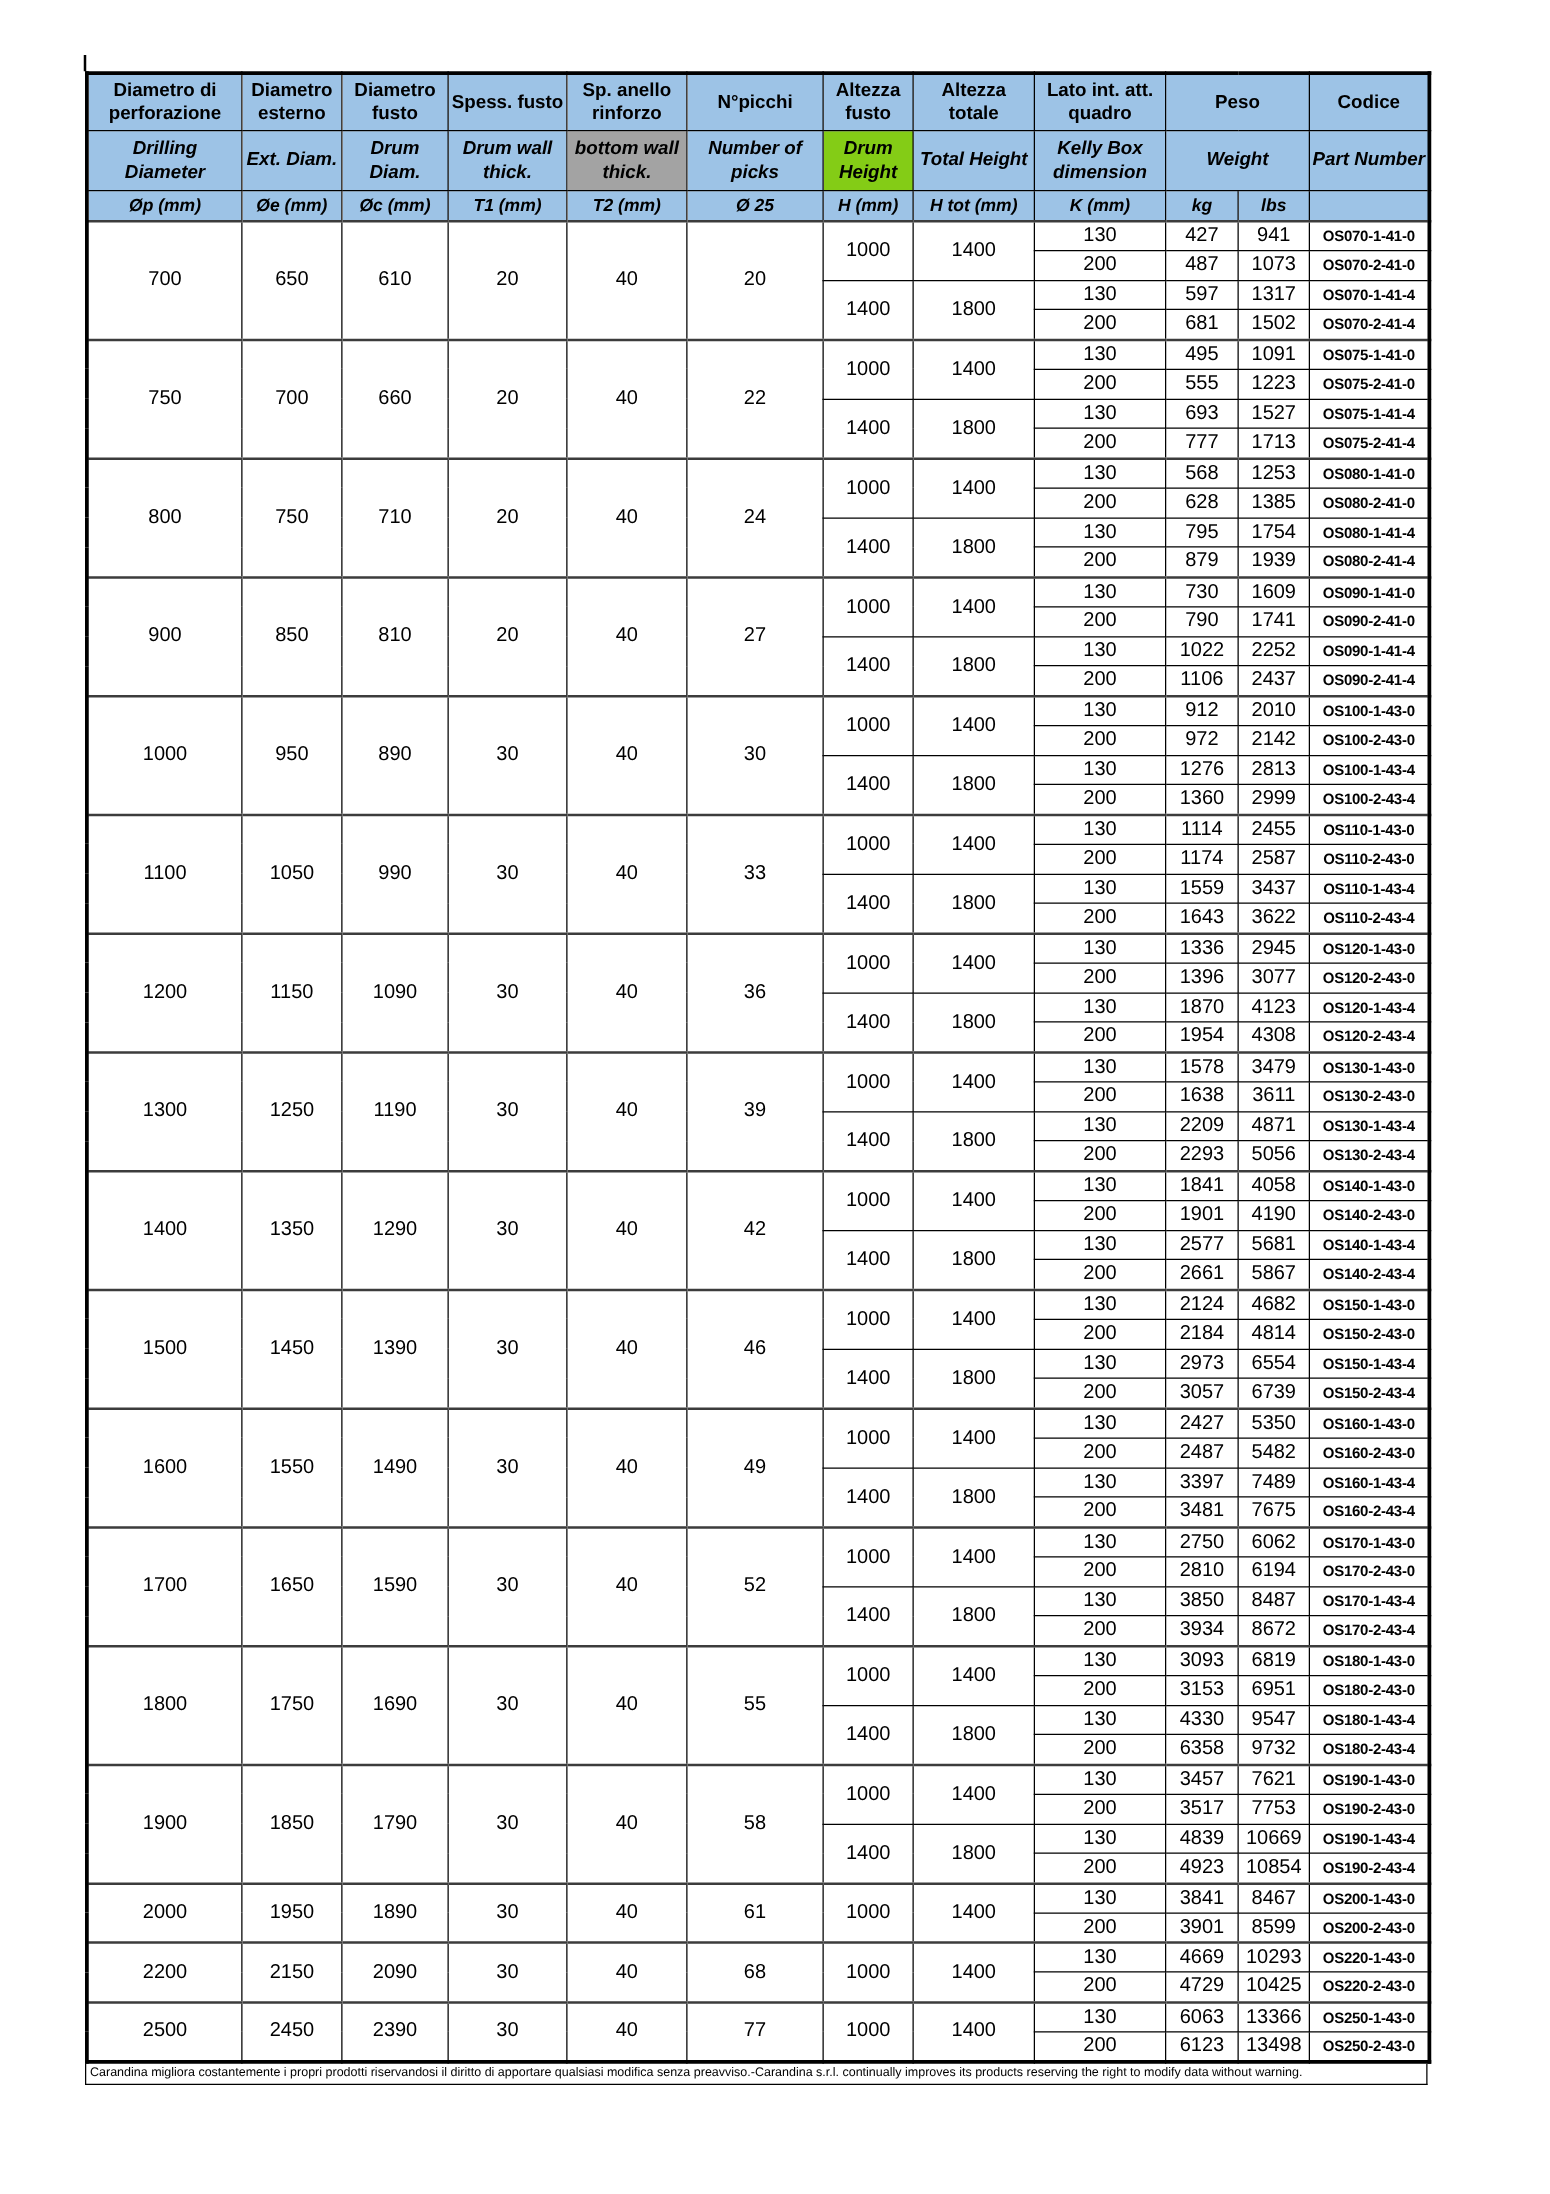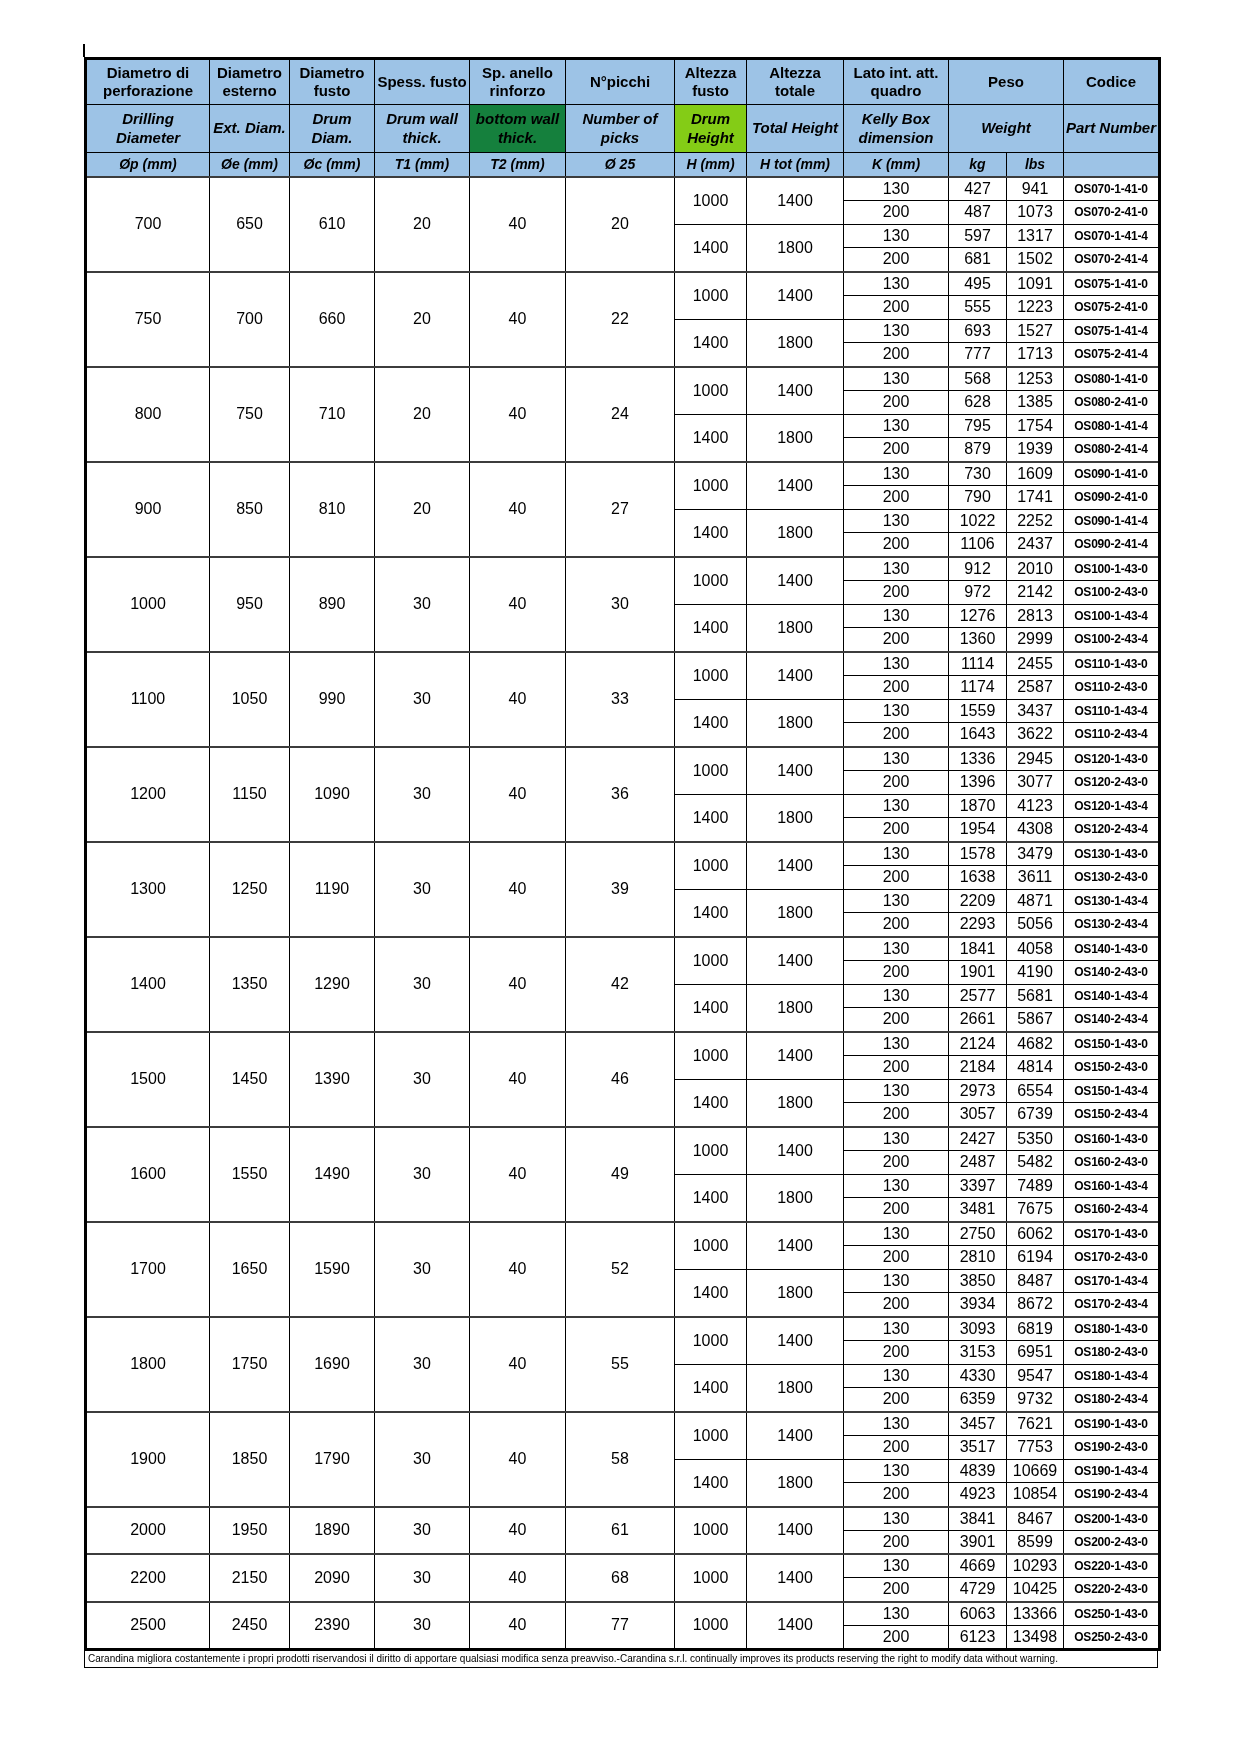--- a/index.html
+++ b/index.html
@@ -4,21 +4,21 @@
 <style>
   * { box-sizing: border-box; }
   html, body { margin: 0; padding: 0; }
   body {
     width: 1240px; height: 1755px;
     background: #ffffff;
     font-family: "Liberation Sans", sans-serif;
     position: relative;
     color: #000;
   }
-  .sheet { position: absolute; left: 84px; top: 57px; width: 1074px; }
+  .sheet { position: absolute; left: 68px; top: 57px; width: 1074px; }
   .stub { position: absolute; left: -1px; top: -13px; width: 2px; height: 13px; background: #000; }
 
   table#spec {
     border-collapse: collapse;
     table-layout: fixed;
     width: 1074px;
     border: 3px solid #000;
   }
   #spec th, #spec td {
     border: 1px solid #000;
@@ -92,21 +92,21 @@
           <th class="h-it" style="background: rgb(157, 195, 230);">Altezza totale</th>
           <th class="h-it" style="background: rgb(157, 195, 230);">Lato int. att. quadro</th>
           <th class="h-it" colspan="2" style="background: rgb(157, 195, 230);">Peso</th>
           <th class="h-it" style="background: rgb(157, 195, 230);">Codice</th>
         </tr>
         <tr class="r-en">
           <th class="h-en" style="background: rgb(157, 195, 230);">Drilling Diameter</th>
           <th class="h-en" style="background: rgb(157, 195, 230);">Ext. Diam.</th>
           <th class="h-en" style="background: rgb(157, 195, 230);">Drum Diam.</th>
           <th class="h-en" style="background: rgb(157, 195, 230);">Drum wall thick.</th>
-          <th class="h-en" style="background: #15803d;">bottom wall thick.</th>
+          <th class="h-en" style="background: #a3a3a3;">bottom wall thick.</th>
           <th class="h-en" style="background: rgb(157, 195, 230);">Number of picks</th>
           <th class="h-en" style="background: #84cc16;">Drum Height</th>
           <th class="h-en" style="background: rgb(157, 195, 230);">Total Height</th>
           <th class="h-en" style="background: rgb(157, 195, 230);">Kelly Box dimension</th>
           <th class="h-en" colspan="2" style="background: rgb(157, 195, 230);">Weight</th>
           <th class="h-en" style="background: rgb(157, 195, 230);">Part Number</th>
         </tr>
         <tr class="r-un">
           <th class="h-un" style="background: rgb(157, 195, 230);">Øp (mm)</th>
           <th class="h-un" style="background: rgb(157, 195, 230);">Øe (mm)</th>
@@ -554,21 +554,21 @@
         <tr>
           <td class="num" rowspan="2">1400</td>
           <td class="num" rowspan="2">1800</td>
           <td class="num">130</td>
           <td class="num">4330</td>
           <td class="num">9547</td>
           <td class="code">OS180-1-43-4</td>
         </tr>
         <tr>
           <td class="num">200</td>
-          <td class="num">6359</td>
+          <td class="num">6358</td>
           <td class="num">9732</td>
           <td class="code">OS180-2-43-4</td>
         </tr>
         <tr class="grp">
           <td class="num" rowspan="4">1900</td>
           <td class="num" rowspan="4">1850</td>
           <td class="num" rowspan="4">1790</td>
           <td class="num" rowspan="4">30</td>
           <td class="num" rowspan="4">40</td>
           <td class="num" rowspan="4">58</td>

